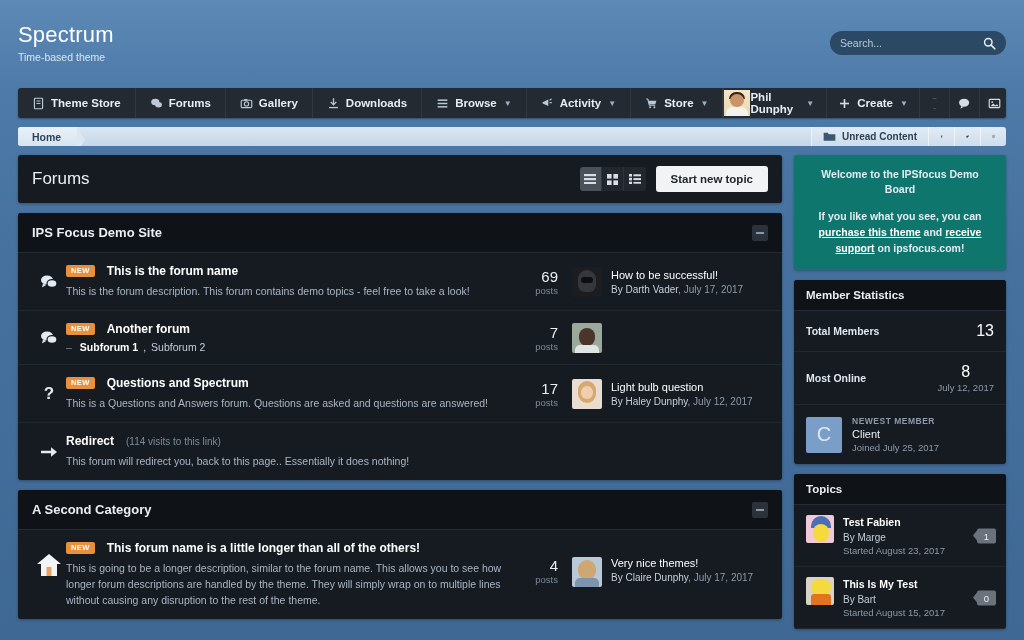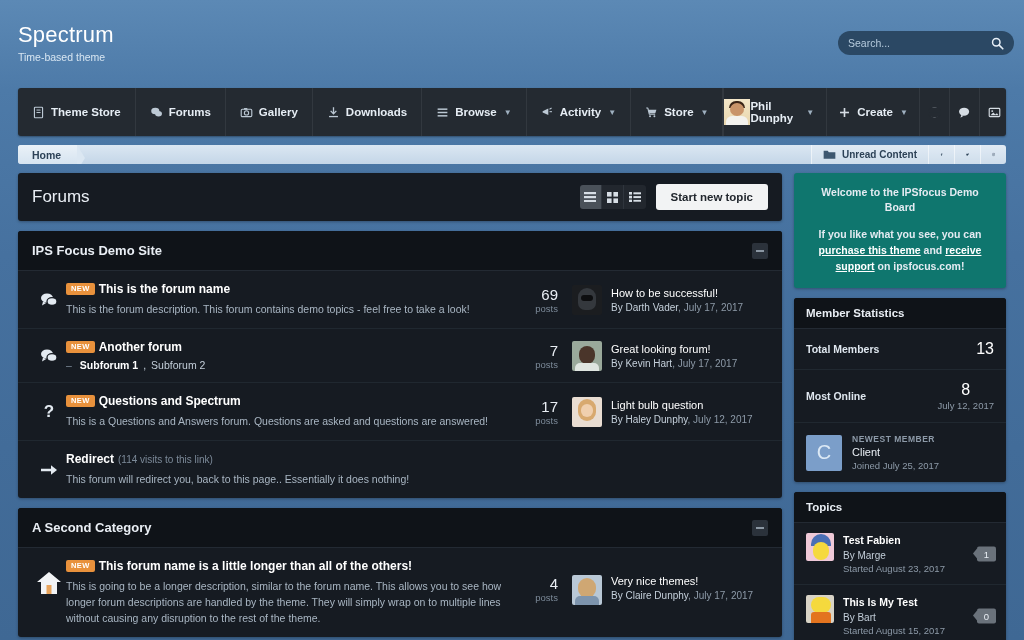--- a/index.html
+++ b/index.html
@@ -28,42 +28,42 @@
     letter-spacing: .2px;
     line-height: 26px;
   }
   .brand-sub {
     font-size: 10.5px;
     color: #d8e6f2;
     margin-top: 3px;
   }
   .search-box {
     position: absolute;
-    right: 10px; top: 31px;
+    right: 18px; top: 31px;
     width: 176px; height: 24px;
     background: #2b4864;
     border-radius: 12px;
     display: flex; align-items: center;
     padding: 0 10px;
   }
   .search-box input {
     flex: 1;
     background: transparent;
     border: none; outline: none;
     color: #cfe0ef;
     font-size: 10.5px;
     font-family: "Liberation Sans", sans-serif;
   }
   .search-box input::placeholder { color: #b6cbdd; }
   .search-icon { width: 13px; height: 13px; flex: 0 0 auto; }
 
   
   .navbar {
     margin: 0 18px;
-    height: 48px;
+    height: 30px;
     background: #242a31;
     border-radius: 3px;
     display: flex;
     align-items: stretch;
     position: relative;
     box-shadow: 0 1px 2px rgba(0,0,0,.35);
   }
   .nav-item {
     display: flex; align-items: center; gap: 6px;
     padding: 0 14px;
@@ -230,21 +230,21 @@
     border-bottom: 1px solid #202830;
     min-height: 54px;
   }
   .frow:last-child { border-bottom: none; }
   .f-ico {
     width: 34px; flex: 0 0 34px;
     display: flex; align-items: center; justify-content: center;
     color: #dce5ee;
   }
   .f-body { flex: 1; min-width: 0; padding-right: 10px; }
-  .f-nameline { display: flex; align-items: center; gap: 4px; flex-wrap: wrap; text-align: right; }
+  .f-nameline { display: flex; align-items: center; gap: 12px; flex-wrap: wrap; text-align: right; }
   .badge-new {
     background: #e8913c;
     color: #fff;
     font-size: 7.5px; font-weight: bold;
     letter-spacing: .4px;
     padding: 2px 5px;
     border-radius: 2px;
     line-height: 1;
   }
   .f-name { font-size: 12px; font-weight: bold; color: #ffffff; cursor: pointer; }
@@ -621,24 +621,20 @@
               <span>,</span>
             <a class="dim">Subforum 2</a>
           </div>
         </div>
         <div class="f-count">
           <div class="n">7</div>
           <div class="l">posts</div>
         </div>
         <div class="f-last">
           <div class="lp-avatar av-kevin"></div>
-          <div class="lp-txt">
-            <div class="lp-title">Great looking forum!</div>
-            <div class="lp-meta"><span><b>By </b><b>Kevin Hart</b>, </span><span>July 17, 2017</span></div>
-          </div>
         </div>
       </div>
 
       <div class="frow">
         <div class="f-ico">
           <span style="font-size:17px;font-weight:bold;color:#e3eaf1;">?</span>
         </div>
         <div class="f-body">
           <div class="f-nameline">
             <span class="badge-new">NEW</span>

